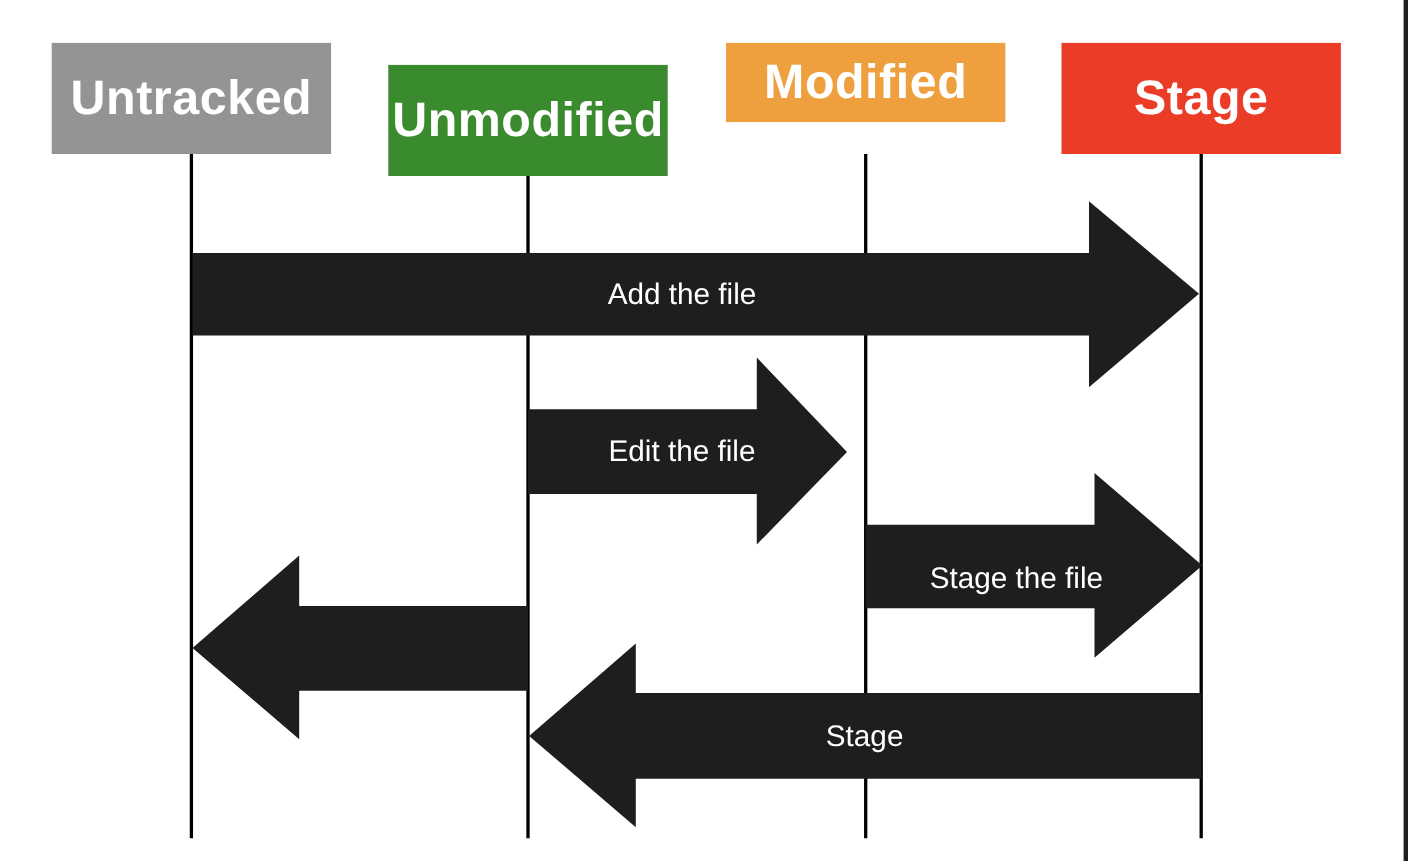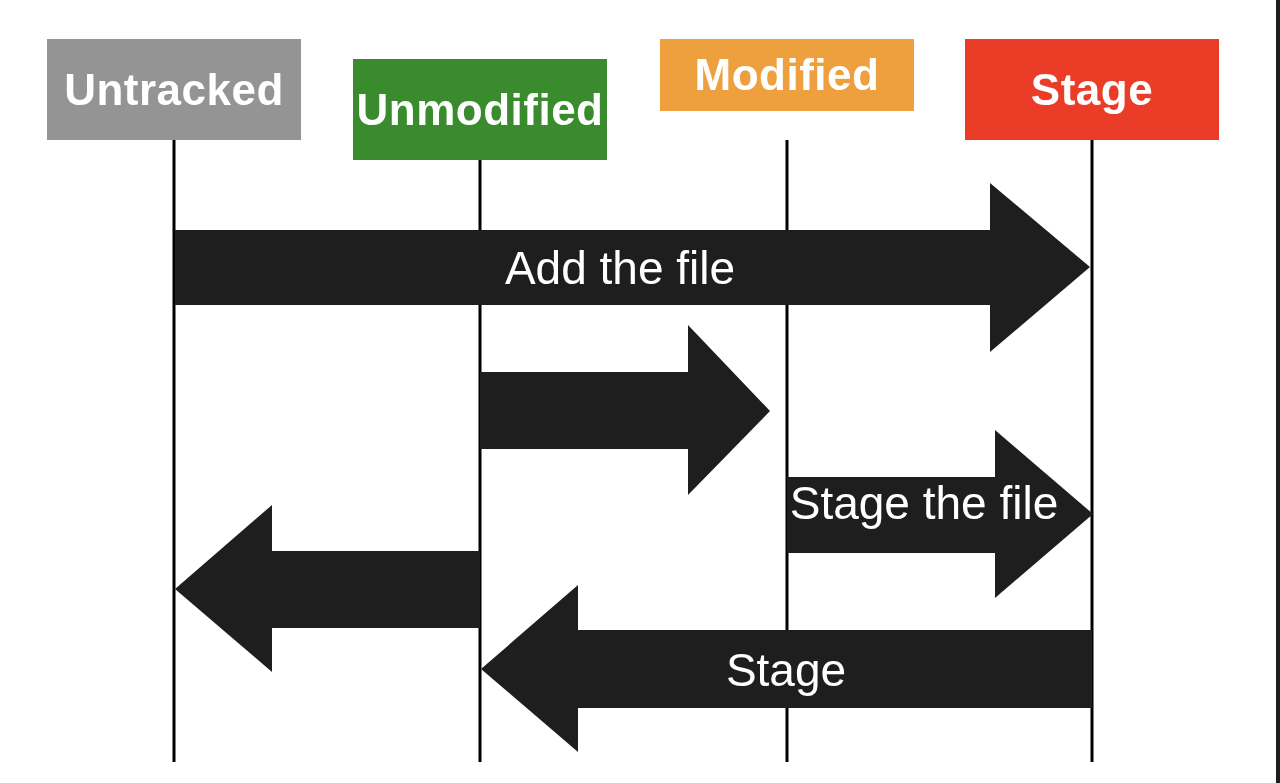--- a/index.html
+++ b/index.html
@@ -33,21 +33,21 @@
     justify-content: center;
     color: #ffffff;
     font-weight: bold;
     font-size: 44px;
     letter-spacing: 0.5px;
     line-height: 1;
   }
   .arrow-label {
     position: absolute;
     color: #ffffff;
-    font-size: 46px;
+    font-size: 27px;
     font-weight: normal;
     white-space: nowrap;
     line-height: 1;
     pointer-events: none;
   }
 </style>
 </head>
 <body>
 
 <div id="diagram">
@@ -84,19 +84,20 @@
   <div class="state-box" style="left:660px; top:39px; width:254px; height:72px; background:#efa03e;">
     <span>Modified</span>
   </div>
 
   <div class="state-box" style="left:965px; top:39px; width:254px; height:101px; background:#ea3c26;">
     <span>Stage</span>
   </div>
 
   <div class="arrow-label" style="left:620px; top:268px; transform:translate(-50%,-50%);">Add the file</div>
 
+  <div class="arrow-label" style="left:620px; top:411px; transform:translate(-50%,-50%);">Edit the file</div>
 
-  <div class="arrow-label" style="left:924px; top:503px; transform:translate(-50%,-50%);">Stage the file</div>
+  <div class="arrow-label" style="left:924px; top:526px; transform:translate(-50%,-50%);">Stage the file</div>
 
 
   <div class="arrow-label" style="left:786px; top:670px; transform:translate(-50%,-50%);">Stage</div>
 
 </div>
 
 </body></html>

